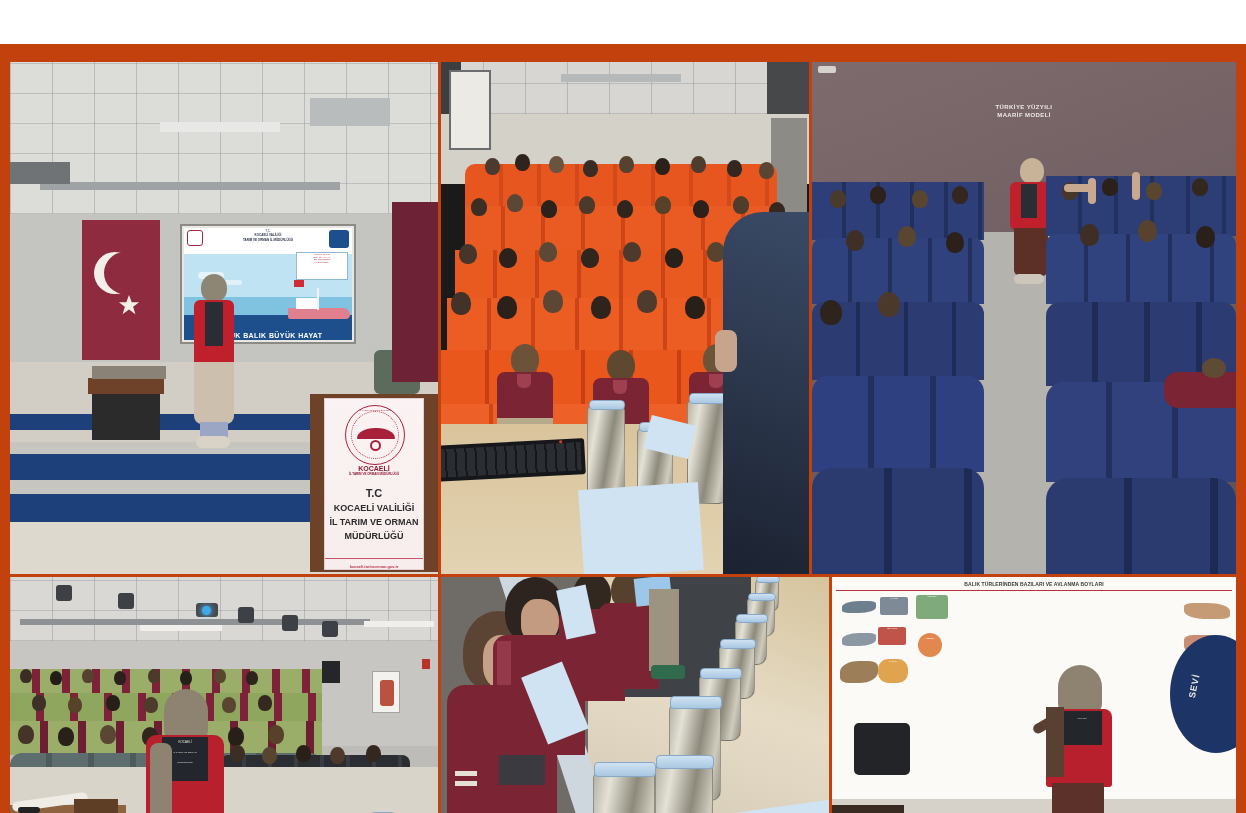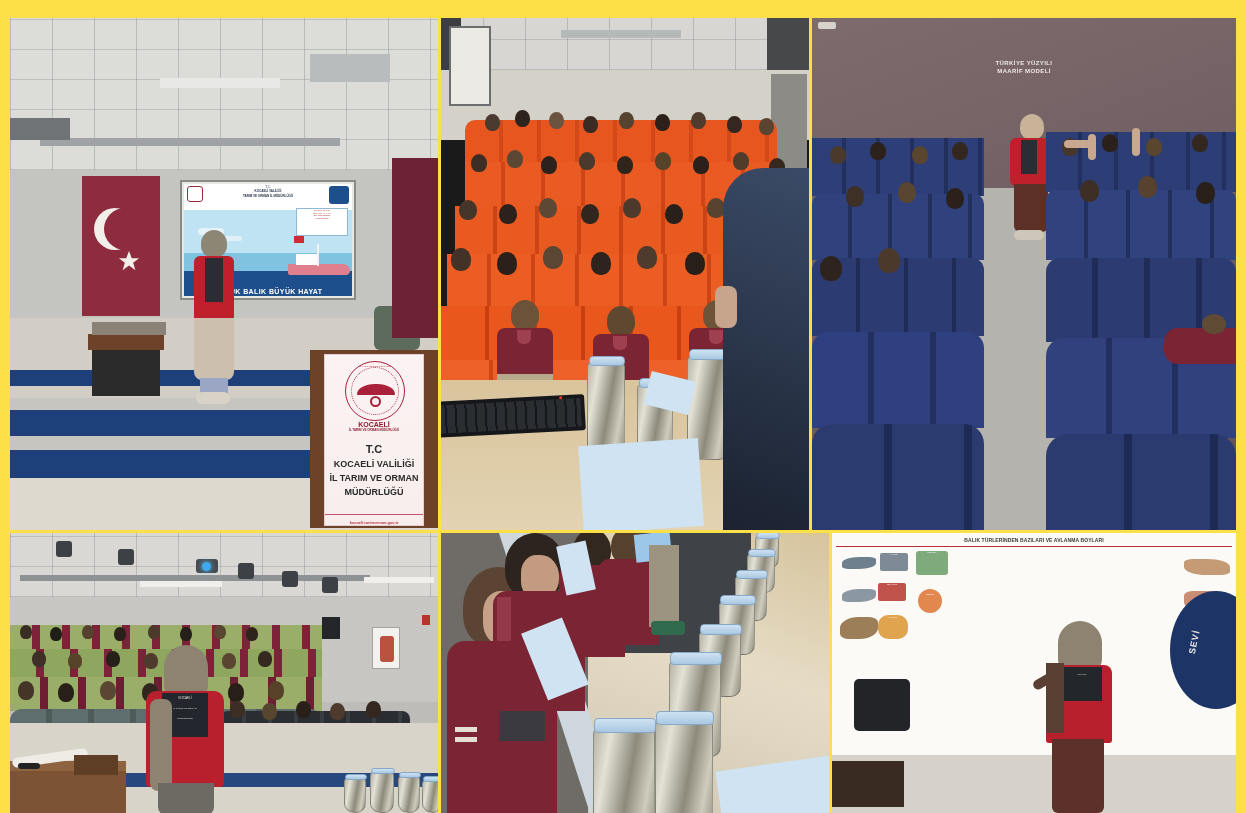--- a/index.html
+++ b/index.html
@@ -4,21 +4,22 @@
 <style>
   * { margin:0; padding:0; box-sizing:border-box; }
   html,body { background:#ffffff; }
   body {
     width:1246px; height:813px;
     font-family:"Liberation Sans", sans-serif;
     overflow:hidden; position:relative;
   }
   #collage {
     position:absolute; inset:0;
-    background:#fde047;
+    background:#c2410c;
+    margin-top:44px;
   }
   .photo {
     position:absolute;
     overflow:hidden;
     background:#9aa0a6;
   }
   
   .ceiling { position:absolute; left:0; top:0; width:100%; background:#d8d9d6; }
   .ceilgrid{ position:absolute; inset:0;
      background-image:

